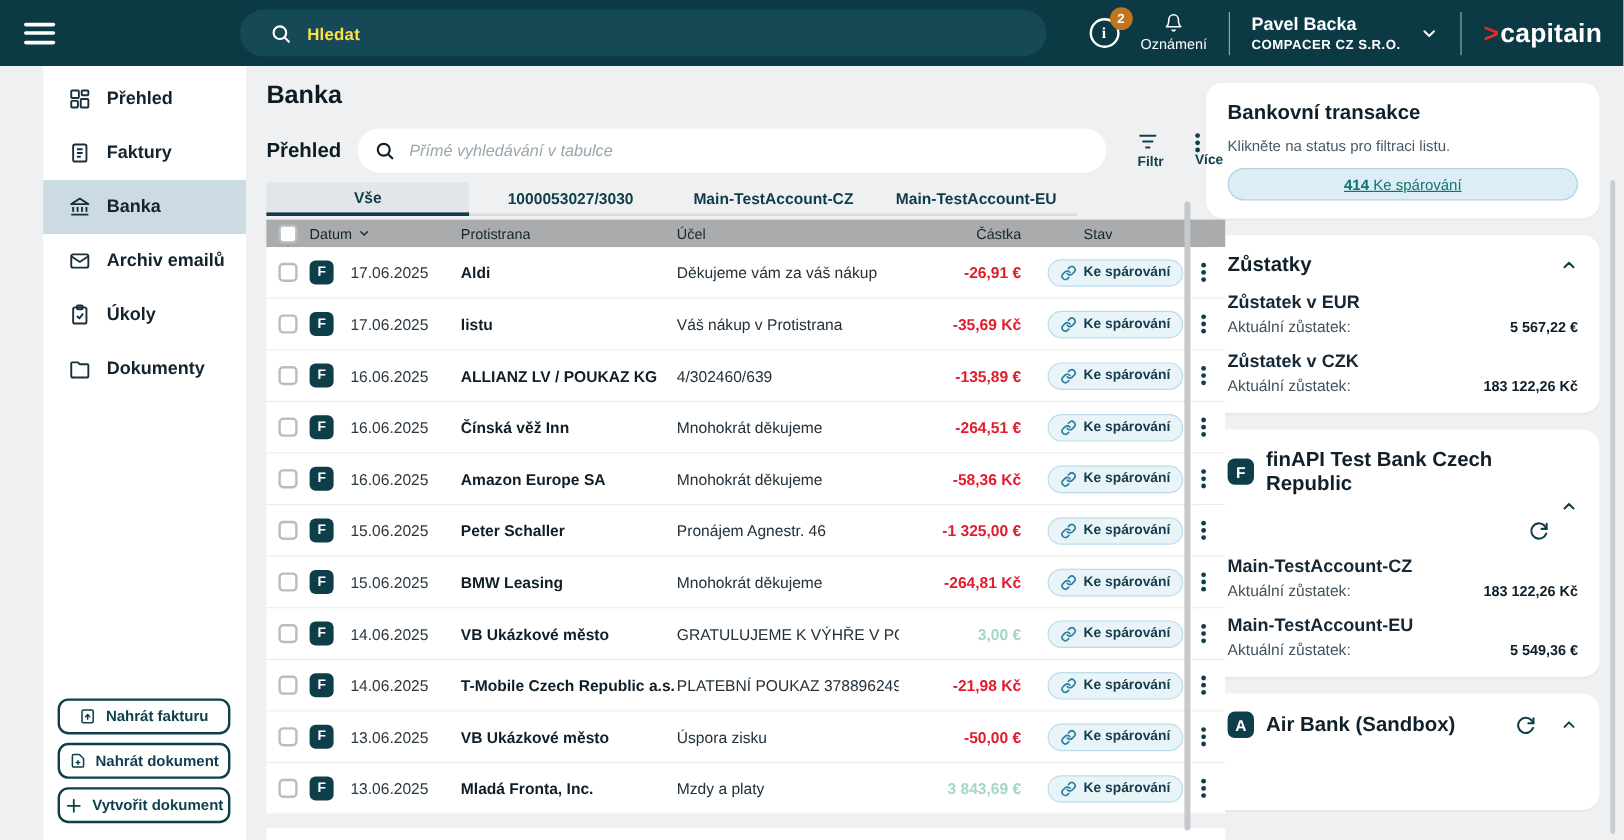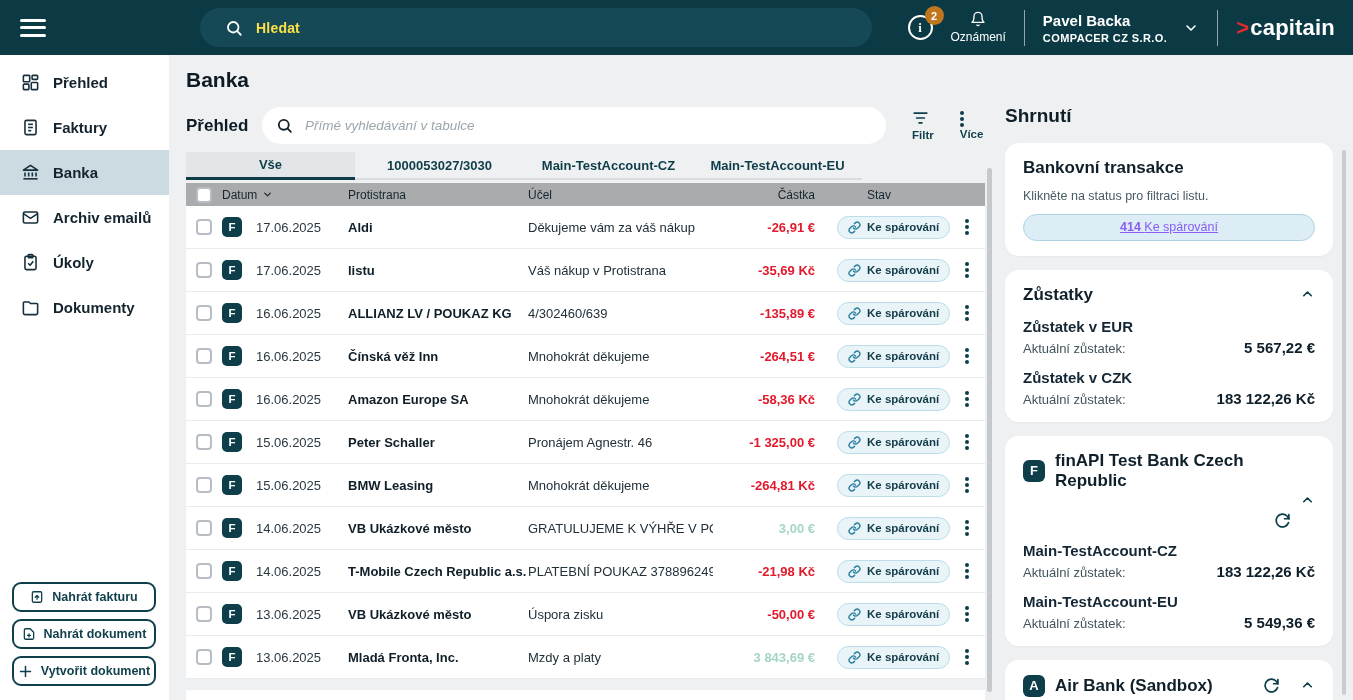--- a/index.html
+++ b/index.html
@@ -26,21 +26,21 @@
     font-size:11px; font-weight:700; display:flex; align-items:center; justify-content:center; }
   .bell-wrap{ display:flex; flex-direction:column; align-items:center; gap:3px; color:#fff; font-size:12px; cursor:pointer; }
   .tb-divider{ width:1px; height:36px; background:rgba(255,255,255,.55); }
   .user{ display:flex; align-items:center; gap:16px; color:#fff; cursor:pointer; }
   .user-name{ font-size:15px; font-weight:700; }
   .user-co{ font-size:11px; font-weight:600; letter-spacing:.4px; margin-top:3px; }
   .brand{ font-size:22px; font-weight:800; color:#fff; letter-spacing:.2px; cursor:pointer; }
   .brand .chev{ color:#e42a2a; margin-right:1px; font-weight:800; }
 
   
-  .layout{ display:flex; height:645px; }
+  .layout{ display:flex; height:645px;padding-left:36px; }
 
   
   .sidebar{ width:169px; background:#fff; position:relative; flex-shrink:0; }
   .nav{ padding-top:5px; }
   .nav-item{ height:45px; display:flex; align-items:center; gap:13px; padding-left:21px;
     color:#14242e; font-size:15px; font-weight:600; cursor:pointer; }
   .nav-item.active{ background:#ccdbe2; }
   .nav-item svg{ flex-shrink:0; }
   .side-actions{ position:absolute; left:12px; right:13px; bottom:14px; display:flex; flex-direction:column; gap:7px; }
   .side-btn{ height:30px; border:2px solid #0f3f4b; border-radius:9px; background:#fff; display:flex; align-items:center;
@@ -88,33 +88,33 @@
   .main-scrollbar{ position:absolute; left:987px; top:168px; width:5px; height:524px; background:#c5c9cc; border-radius:3px; z-index:7; cursor:grab; }
   .panel-scrollbar{ position:absolute; left:1342px; top:150px; width:4px; height:545px; background:#c9cdd0; border-radius:2px; z-index:7; cursor:grab; }
 
   
   .rightpanel{ width:360px; flex-shrink:0; padding:0 20px 0 12px; }
   .summary-title{ font-size:19px; font-weight:800; color:#10202a; margin-top:50px; }
   .card{ background:#fff; border-radius:14px; padding:15px 18px; margin-top:14px; box-shadow:0 1px 2px rgba(0,0,0,.04); }
   .card-title{ font-size:17px; font-weight:800; color:#10202a; }
   .hint{ font-size:12.5px; color:#4a5a64; margin-top:11px; }
   .status-pill{ margin-top:11px; height:27px; border:1px solid #aed2e2; border-radius:14px; background:#dcedf5;
-    display:flex; align-items:center; justify-content:center; font-size:12.5px; color:#8b5cf6; cursor:pointer; }
+    display:flex; align-items:center; justify-content:center; font-size:12.5px; color:#0f766e; cursor:pointer; }
   .status-pill .pt{ text-decoration:underline; }
   .status-pill b{ font-weight:800; }
   .card-head{ display:flex; align-items:center; gap:10px; }
   .card-head .spacer{ flex:1; }
   .bank-badge{ width:22px; height:22px; border-radius:6px; background:#0d3e49; color:#fff; font-weight:700; font-size:13px;
     display:flex; align-items:center; justify-content:center; flex-shrink:0; }
   .icon-btn{ color:#0d3e49; cursor:pointer; }
   .card-icons{ display:flex; flex-direction:column; align-items:flex-end; margin-top:2px; }
   .card-icons .refresh{ margin:4px 24px 0 0; }
   .balance-name{ font-size:15px; font-weight:700; color:#152735; margin-top:13px; }
   .balance-row{ display:flex; justify-content:space-between; align-items:baseline; margin-top:4px; font-size:13px; color:#42535d; }
-  .balance-val{ font-weight:800; color:#0f1f2a; font-size:15px; }
+  .balance-val{ font-weight:800; color:#0f1f2a; font-size:12px; }
   .card-airbank{ padding-bottom:60px; }
 </style>
 </head>
 <body>
 
 <header class="topbar">
   <div class="hamburger">
       <i></i>
       <i></i>
       <i></i>
@@ -565,21 +565,20 @@
             <div class="cell-kebab">
               <span class="kebab"></span>
             </div>
           </div>
         </div>
     </div>
     <div class="partial-row"></div>
   </main>
 
   <aside class="rightpanel">
-    <h2 class="summary-title">Shrnutí</h2>
 
     <section class="card">
       <div class="card-title">Bankovní transakce</div>
       <div class="hint">Klikněte na status pro filtraci listu.</div>
       <div class="status-pill">
         <span class="pt"><b>414</b>&nbsp;<span>Ke spárování</span></span>
       </div>
     </section>
 
     <section class="card">

